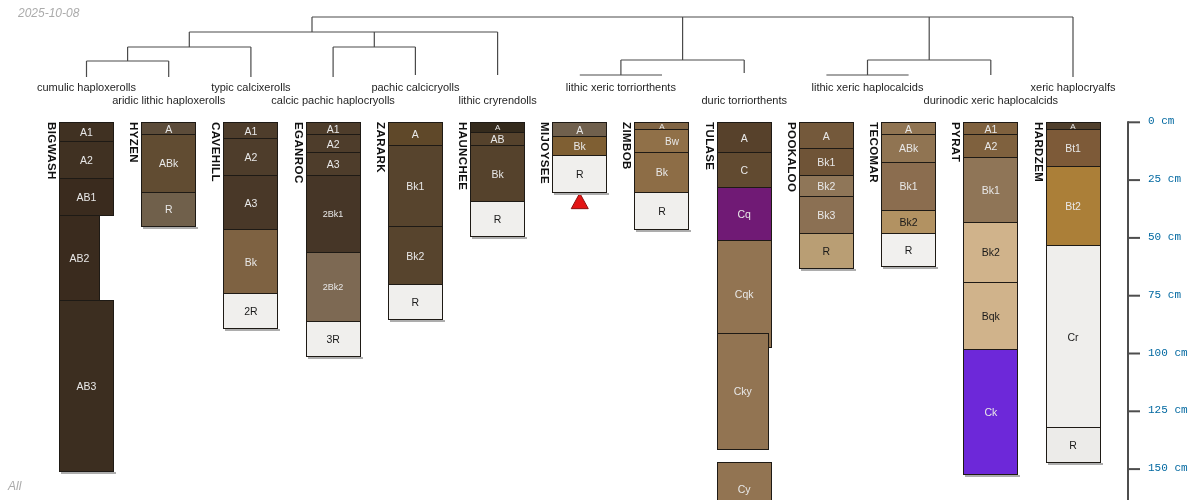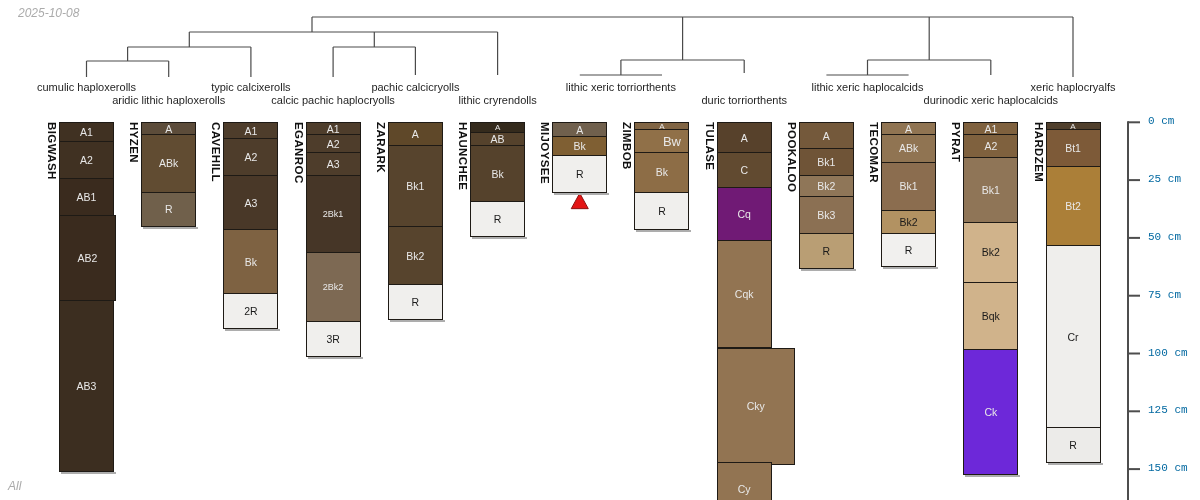--- a/index.html
+++ b/index.html
@@ -83,21 +83,21 @@
       <div class="pedon-name" style="left: 44px; top: 122.3px;">BIGWASH</div>
       <div class="horizon" style="left: 59px; top: 122.3px; width: 55px; height: 19.496px; background: rgb(64, 49, 34);">
         <span style="color: rgb(232, 232, 232); font-size: 10.5px;">A1</span>
       </div>
       <div class="horizon" style="left: 59px; top: 140.796px; width: 55px; height: 37.992px; background: rgb(64, 49, 34);">
         <span style="color: rgb(232, 232, 232); font-size: 10.5px;">A2</span>
       </div>
       <div class="horizon" style="left: 59px; top: 177.788px; width: 55px; height: 37.992px; background: rgb(58, 43, 30);">
         <span style="color: rgb(232, 232, 232); font-size: 10.5px;">AB1</span>
       </div>
-      <div class="horizon" style="left: 59px; top: 214.78px; width: 57px; height: 86.544px; background: rgb(58, 43, 30);">
+      <div class="horizon" style="left: 59px; top: 214.78px; width: 41px; height: 86.544px; background: rgb(58, 43, 30);">
         <span style="color: rgb(232, 232, 232); font-size: 10.5px;">AB2</span>
       </div>
       <div class="horizon" style="left: 59px; top: 300.324px; width: 55px; height: 172.088px; background: rgb(60, 46, 32);">
         <span style="color: rgb(232, 232, 232); font-size: 10.5px;">AB3</span>
       </div>
       <div class="profile-base" style="left: 61px; top: 472.412px; width: 55px;"></div>
       <div class="pedon-name" style="left: 126.21px; top: 122.3px;">HYZEN</div>
       <div class="horizon" style="left: 141.21px; top: 122.3px; width: 55px; height: 12.56px; background: rgb(92, 76, 58);">
         <span style="color: rgb(232, 232, 232); font-size: 10.5px;">A</span>
       </div>
@@ -182,21 +182,21 @@
       </div>
       <div class="horizon" style="left: 552.26px; top: 154.668px; width: 55px; height: 37.992px; background: rgb(240, 239, 237);">
         <span style="color: rgb(26, 26, 26); font-size: 10.5px;">R</span>
       </div>
       <div class="profile-base" style="left: 554.26px; top: 192.66px; width: 55px;"></div>
       <div class="pedon-name" style="left: 619.47px; top: 122.3px;">ZIMBOB</div>
       <div class="horizon" style="left: 634.47px; top: 122.3px; width: 55px; height: 7.936px; background: rgb(129, 101, 68);">
         <span style="color: rgb(232, 232, 232); font-size: 8px;">A</span>
       </div>
       <div class="horizon" style="left: 634.47px; top: 129.236px; width: 55px; height: 24.12px; background: rgb(144, 112, 72);">
-        <span style="color: rgb(232, 232, 232); font-size: 13px; margin-left: 20px;">Bw</span>
+        <span style="color: rgb(232, 232, 232); font-size: 10px; margin-left: 20px;">Bw</span>
       </div>
       <div class="horizon" style="left: 634.47px; top: 152.356px; width: 55px; height: 40.304px; background: rgb(141, 109, 70);">
         <span style="color: rgb(232, 232, 232); font-size: 10.5px;">Bk</span>
       </div>
       <div class="horizon" style="left: 634.47px; top: 191.66px; width: 55px; height: 37.992px; background: rgb(240, 239, 237);">
         <span style="color: rgb(26, 26, 26); font-size: 10.5px;">R</span>
       </div>
       <div class="profile-base" style="left: 636.47px; top: 229.652px; width: 55px;"></div>
       <div class="pedon-name" style="left: 701.68px; top: 122.3px;">TULASE</div>
       <div class="horizon" style="left: 716.68px; top: 122.3px; width: 55px; height: 31.056px; background: rgb(87, 65, 43);">
@@ -204,21 +204,21 @@
       </div>
       <div class="horizon" style="left: 716.68px; top: 152.356px; width: 55px; height: 35.68px; background: rgb(97, 74, 48);">
         <span style="color: rgb(232, 232, 232); font-size: 10.5px;">C</span>
       </div>
       <div class="horizon" style="left: 716.68px; top: 187.036px; width: 55px; height: 54.176px; background: #701a75;">
         <span style="color: rgb(232, 232, 232); font-size: 10.5px;">Cq</span>
       </div>
       <div class="horizon" style="left: 716.68px; top: 240.212px; width: 55px; height: 107.352px; background: rgb(146, 116, 82);">
         <span style="color: rgb(232, 232, 232); font-size: 10.5px;">Cqk</span>
       </div>
-      <div class="horizon" style="left: 716.68px; top: 348px; width: 78px; height: 116.6px; background: rgb(146, 116, 82);">
+      <div class="horizon" style="left: 716.68px; top: 333px; width: 52px; height: 116.6px; background: rgb(146, 116, 82);">
         <span style="color: rgb(232, 232, 232); font-size: 10.5px;">Cky</span>
       </div>
       <div class="horizon" style="left: 716.68px; top: 462.164px; width: 55px; height: 54.176px; background: rgb(146, 116, 82);">
         <span style="color: rgb(232, 232, 232); font-size: 10.5px;">Cy</span>
       </div>
       <div class="pedon-name" style="left: 783.89px; top: 122.3px;">POOKALOO</div>
       <div class="horizon" style="left: 798.89px; top: 122.3px; width: 55px; height: 26.432px; background: rgb(116, 89, 59);">
         <span style="color: rgb(232, 232, 232); font-size: 10.5px;">A</span>
       </div>
       <div class="horizon" style="left: 798.89px; top: 147.732px; width: 55px; height: 28.744px; background: rgb(111, 84, 55);">

